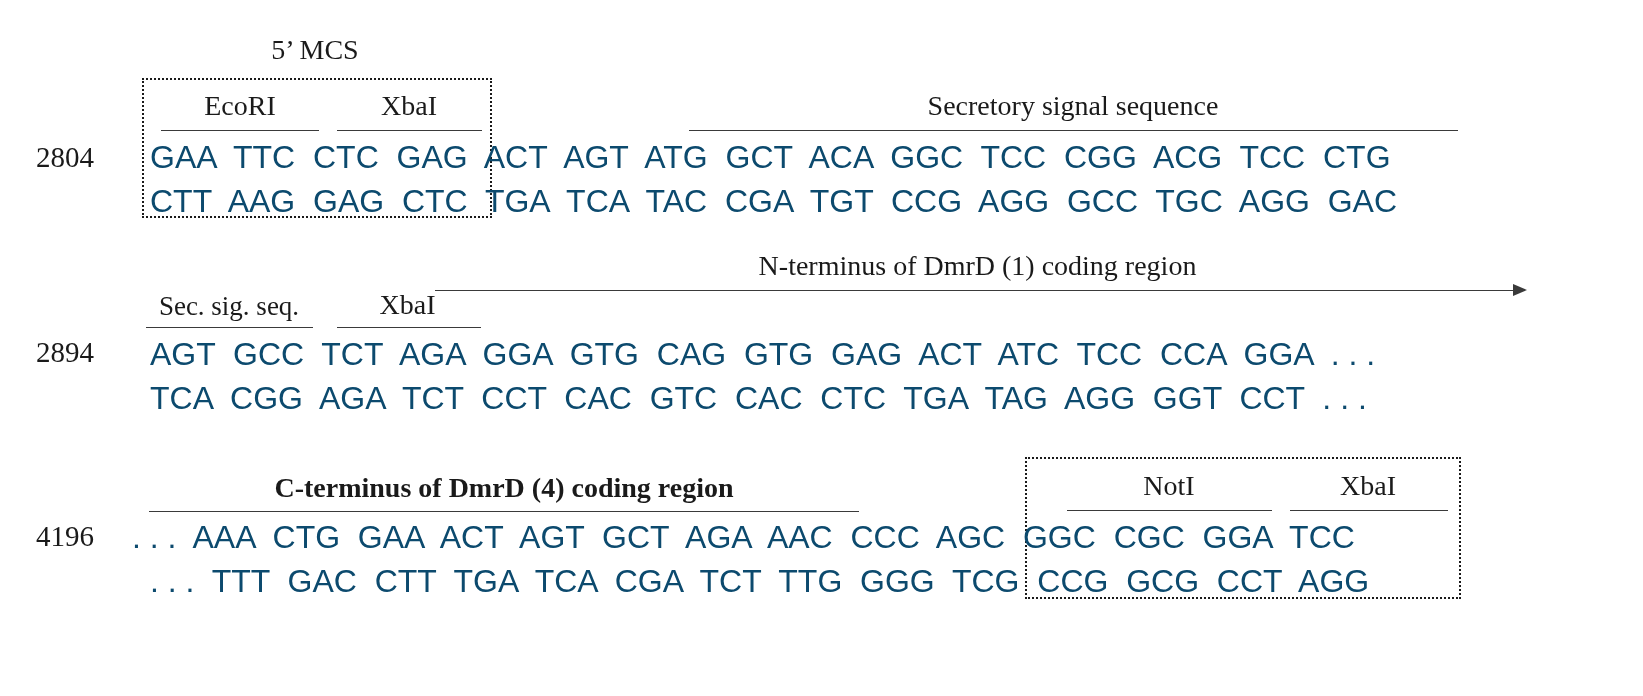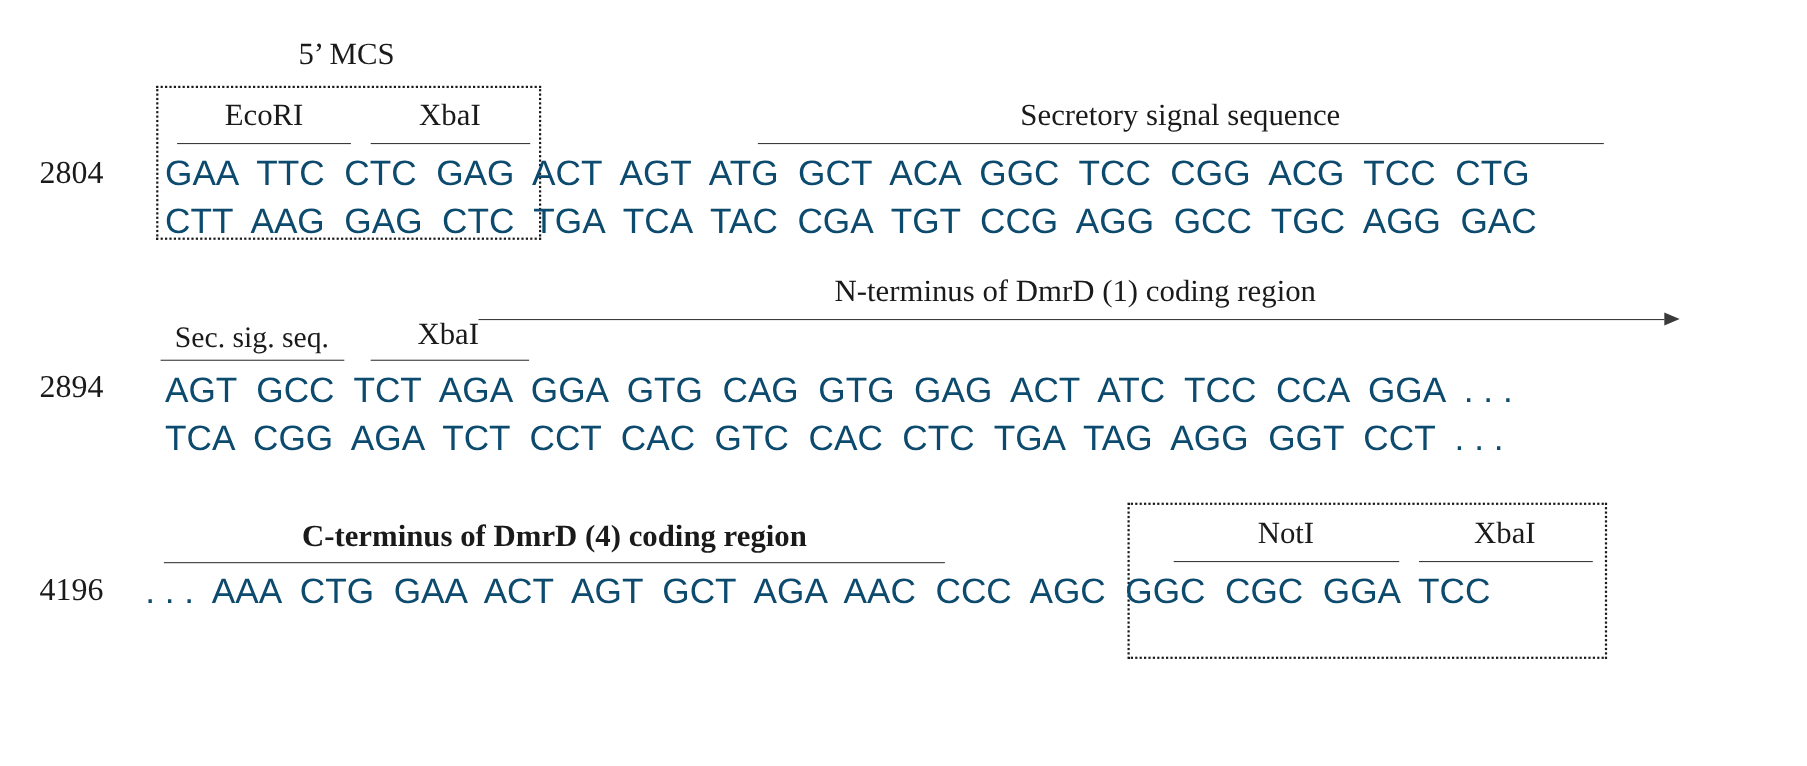--- a/index.html
+++ b/index.html
@@ -124,15 +124,16 @@
 
   <div class="abs mcs-box" style="left:1025px; top:457px; width:436px; height:142px;"></div>
 
   <div class="abs caption" style="left:1065px; top:472px; width:208px;">NotI</div>
   <div class="abs underline" style="left:1067px; top:510px; width:205px;"></div>
 
   <div class="abs caption" style="left:1288px; top:472px; width:160px;">XbaI</div>
   <div class="abs underline" style="left:1290px; top:510px; width:158px;"></div>
 
   <div class="abs seq" style="left:132px; top:521px;">. . .  AAA  CTG  GAA  ACT  AGT  GCT  AGA  AAC  CCC  AGC  GGC  CGC  GGA  TCC</div>
+  <div class="abs seq" style="left:150px; top:565px;">. . .  TTT  GAC  CTT  TGA  TCA  CGA  TCT  TTG  GGG  TCG  CCG  GCG  CCT  AGG</div>
 
 
 </div>
 
 </body></html>

